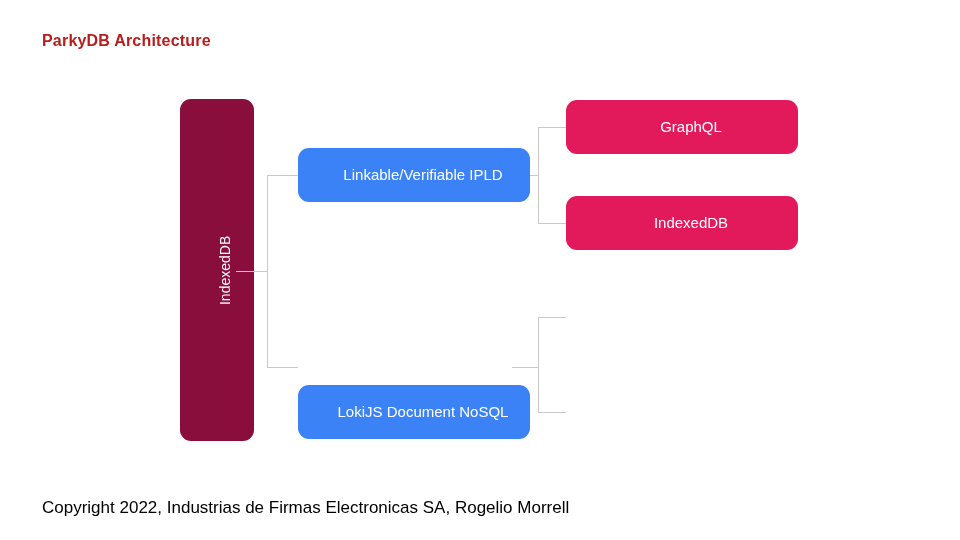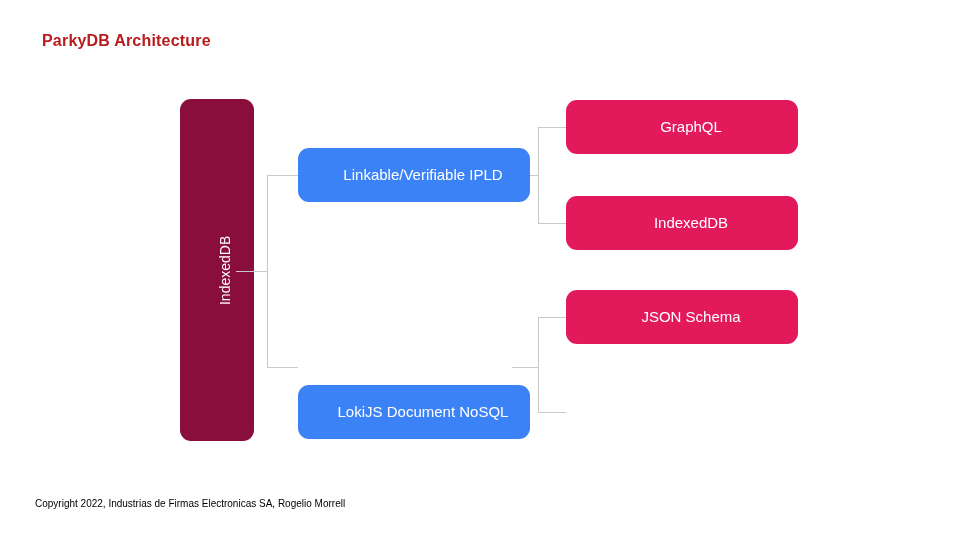--- a/index.html
+++ b/index.html
@@ -60,23 +60,23 @@
   .node-leaf-0 { top: 100px; }
   .node-leaf-1 { top: 196px; }
   .node-leaf-2 { top: 290px; }
   .node-leaf-3 { top: 385px; }
   .conn {
     position: absolute;
     background: #C9C9C9;
   }
   .footer-text {
     position: absolute;
-    left: 35px;
+    left: 42px;
     top: 498px;
-    font-size: 10px;
+    font-size: 17px;
     color: #000000;
   }
 </style>
 </head>
 <body>
 
 <div class="canvas">
 
   <div class="page-title">ParkyDB Architecture</div>
 
@@ -105,19 +105,16 @@
   <div class="node node-branch node-branch-1">
     <span>LokiJS Document NoSQL</span>
   </div>
 
   <div class="node node-leaf node-leaf-0">
     <span>GraphQL</span>
   </div>
   <div class="node node-leaf node-leaf-1">
     <span>IndexedDB</span>
   </div>
-  <div class="node node-leaf node-leaf-2">
-    <span>JSON Schema</span>
-  </div>
 
   <div class="footer-text">Copyright 2022, Industrias de Firmas Electronicas SA, Rogelio Morrell</div>
 
 </div>
 
 </body></html>

